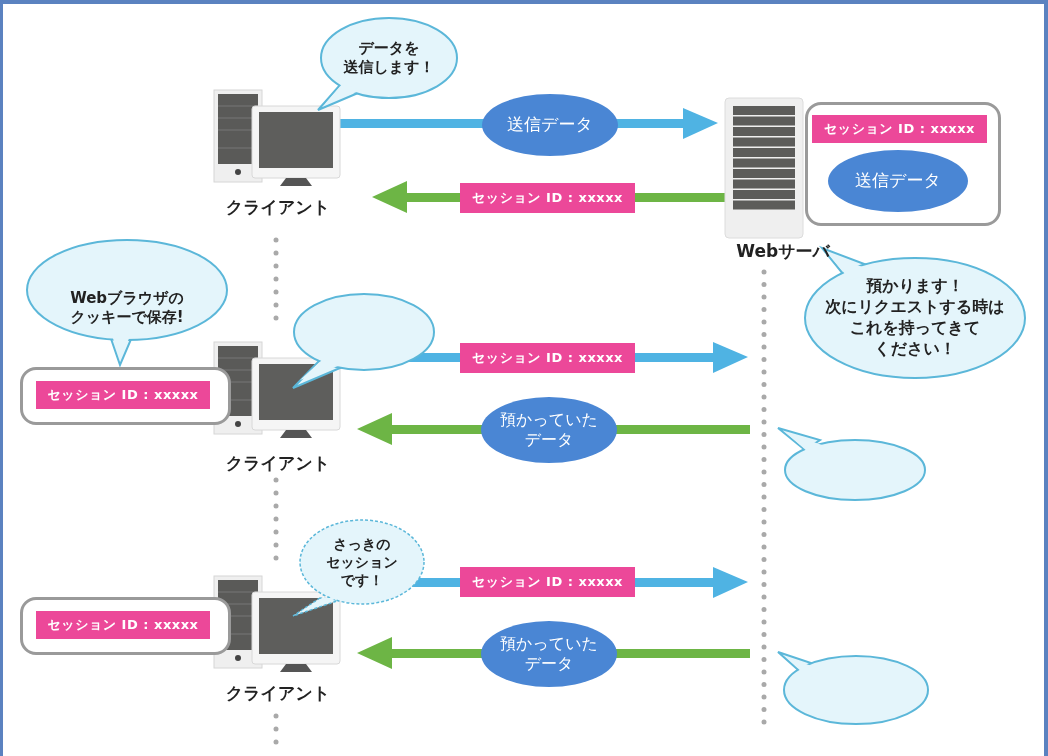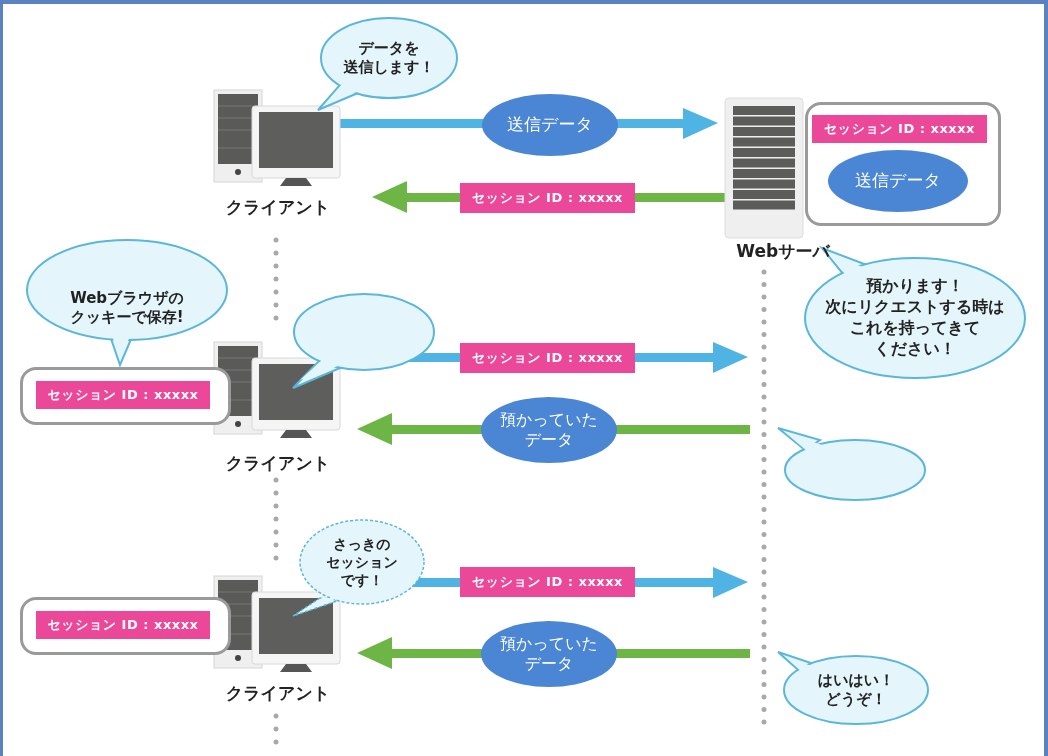--- a/index.html
+++ b/index.html
@@ -222,17 +222,13 @@
   </div>
   <div class="abs" style="left:27px;top:258px;width:200px;height:100px;font-size:15px;">
     <div class="bubble-text">Webブラウザの
 クッキーで保存!</div>
   </div>
   <div class="abs" style="left:300px;top:520px;width:124px;height:84px;font-size:14px;">
     <div class="bubble-text">さっきの
 セッション
 です！</div>
   </div>
-  <div class="abs" style="left:784px;top:656px;width:144px;height:68px;font-size:15px;">
-    <div class="bubble-text">はいはい！
-どうぞ！</div>
-  </div>
 </div>
 
 </body></html>

